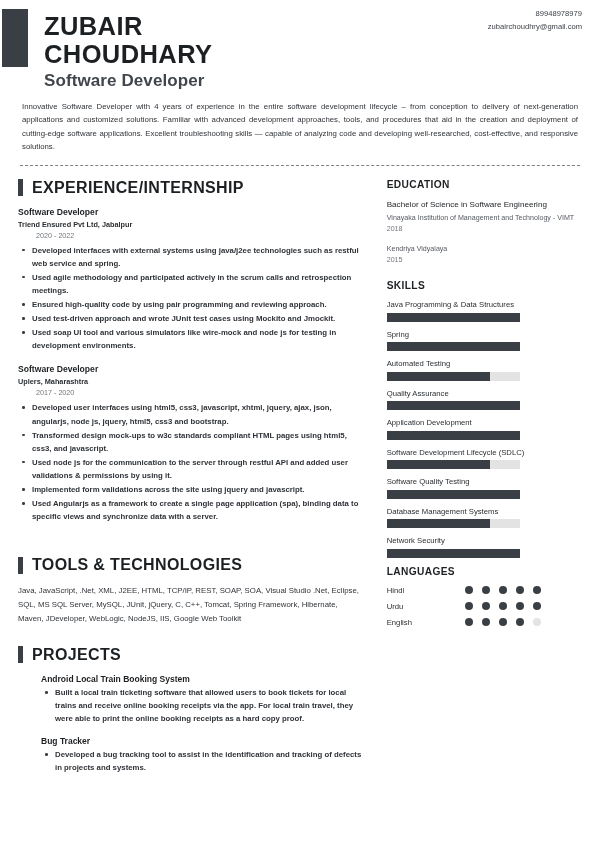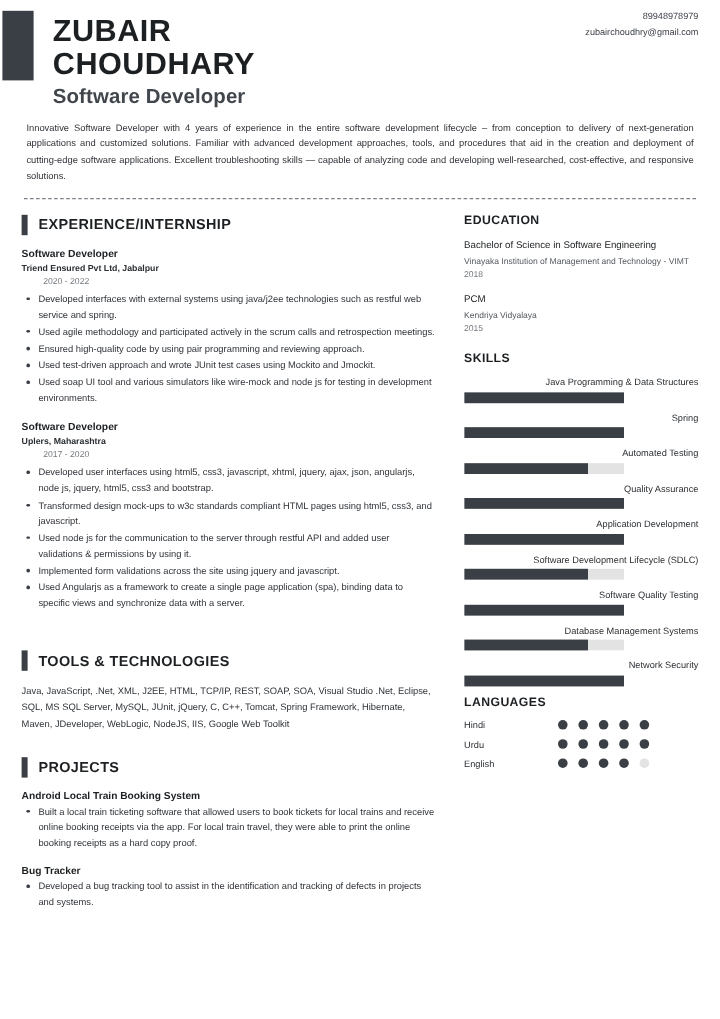--- a/index.html
+++ b/index.html
@@ -92,21 +92,21 @@
     margin-bottom: 10px;
   }
   .sec-bar {
     width: 5px;
     height: 17px;
     background: #3a3f45;
     margin-right: 9px;
     flex: none;
   }
   .sec-title {
-    font-size: 12px;
+    font-size: 16px;
     font-weight: bold;
     letter-spacing: 0.35px;
     color: #1d2023;
   }
   .sec-title-plain {
     font-size: 10.2px;
     font-weight: bold;
     letter-spacing: 0.35px;
     color: #1d2023;
     margin-bottom: 9px;
@@ -129,20 +129,21 @@
   .job-dates {
     font-size: 7.2px;
     color: #73787e;
     margin-bottom: 4px;
     padding-left: 18px;
   }
   ul.bullets {
     list-style: none;
     margin: 0;
     padding: 0;
+    font-weight: bold;
   }
   ul.bullets li {
     position: relative;
     padding-left: 14px;
     font-size: 7.8px;
     line-height: 1.68;
     color: #2f3338;
     margin-bottom: 1px;
   }
   ul.bullets li::before {
@@ -160,21 +161,21 @@
   .tools-block { margin-top: 33px; }
   .tools-text {
     font-size: 7.8px;
     line-height: 1.78;
     color: #2f3338;
     margin-top: 6px;
   }
 
   
   .projects-block { margin-top: 20px; }
-  .proj { margin-bottom: 11px; }
+  .proj { margin-bottom: 11px; margin-left: 23px; }
   .proj-name {
     font-size: 8.5px;
     font-weight: bold;
     color: #1d2023;
     margin-bottom: 2px;
   }
 
   
   .edu-item { margin-bottom: 11px; }
   .edu-degree {
@@ -194,21 +195,20 @@
     color: #73787e;
   }
 
   
   .skills-block { margin-top: 16px; }
   .skill { margin-bottom: 8px; }
   .skill-name {
     font-size: 7.7px;
     color: #2b2f33;
     margin-bottom: 3.5px;
-    text-align: right;
   }
   .skill-track {
     position: relative;
     width: 133px;
     height: 9px;
     background: #e3e3e3;
   }
   .skill-fill {
     position: absolute;
     left: 0;
@@ -331,21 +331,20 @@
     <div class="col-right">
 
       <div>
         <div class="sec-title-plain">EDUCATION</div>
         <div class="edu-item">
           <div class="edu-degree">Bachelor of Science in Software Engineering</div>
           <div class="edu-school">Vinayaka Institution of Management and Technology - VIMT</div>
           <div class="edu-year">2018</div>
         </div>
         <div class="edu-item">
-          <div class="edu-degree">PCM</div>
           <div class="edu-school">Kendriya Vidyalaya</div>
           <div class="edu-year">2015</div>
         </div>
       </div>
 
       <div class="skills-block">
         <div class="sec-title-plain">SKILLS</div>
         <div id="skills-list">
             <div class="skill">
               <div class="skill-name">Java Programming &amp; Data Structures</div>

